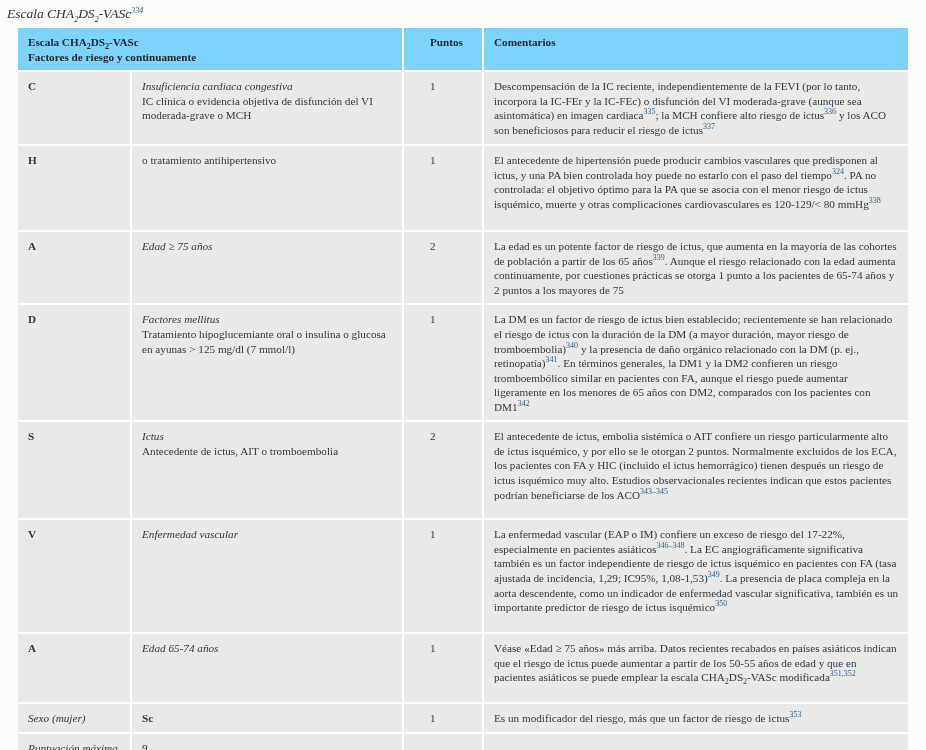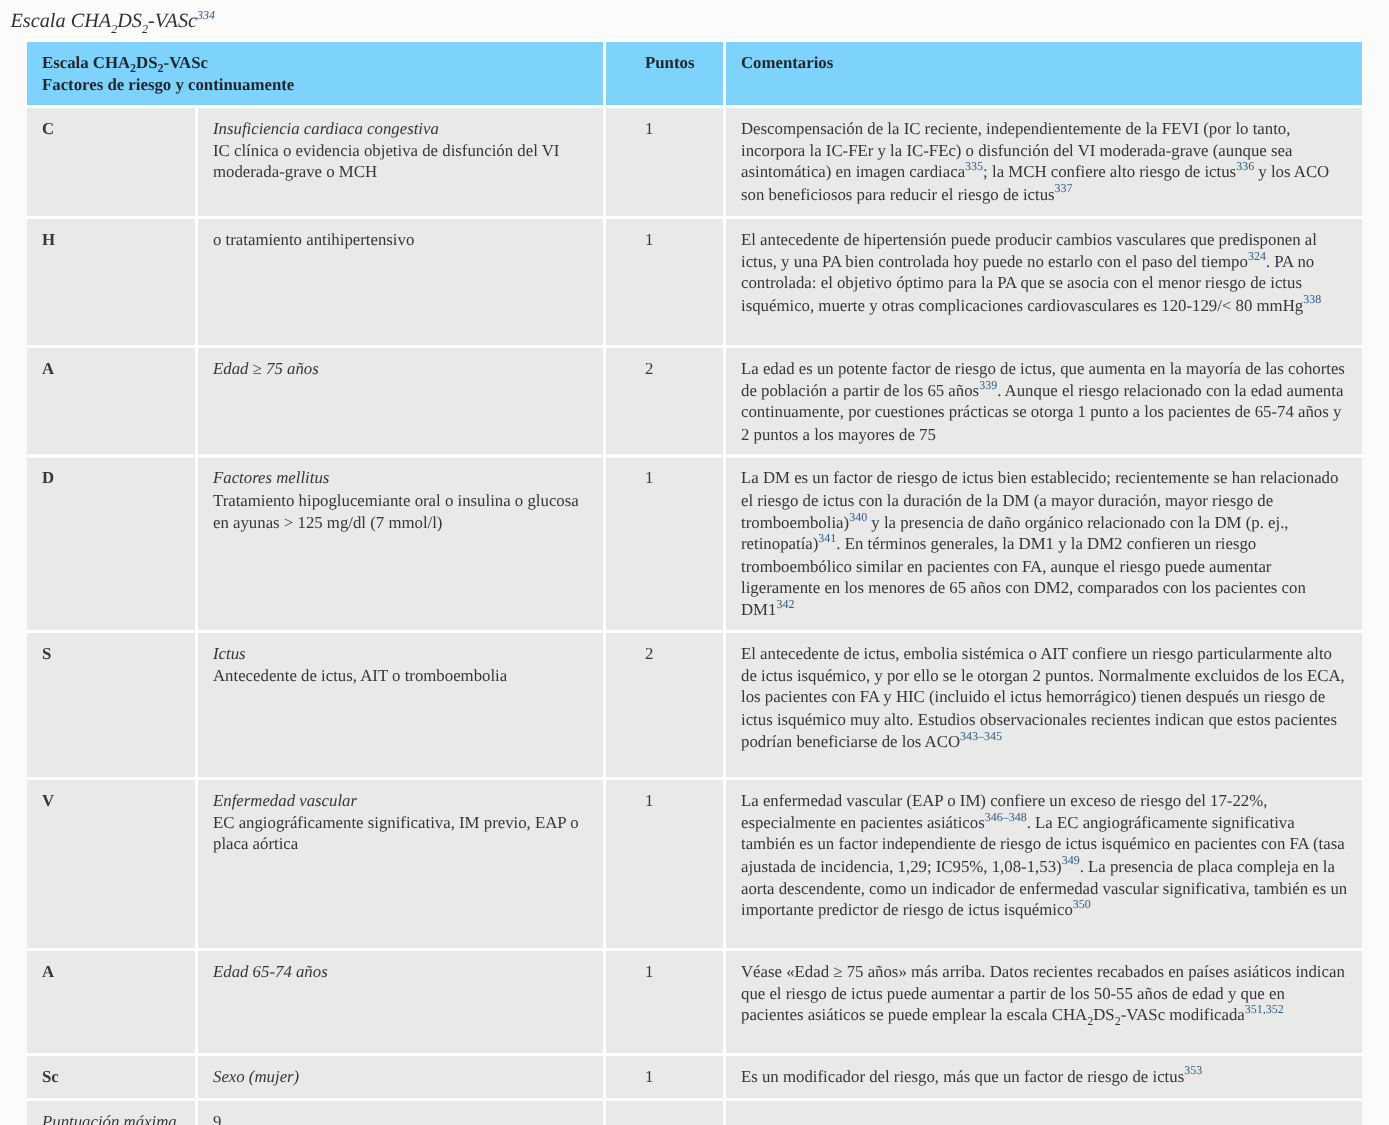--- a/index.html
+++ b/index.html
@@ -98,33 +98,32 @@
     <div class="cell letter" style="min-height: 96px;">S</div>
     <div class="cell definition">
       <div class="def-title">Ictus</div>
       <div class="def-detail">Antecedente de ictus, AIT o tromboembolia</div>
     </div>
     <div class="cell points-cell">2</div>
     <div class="cell comment">El antecedente de ictus, embolia sistémica o AIT confiere un riesgo particularmente alto de ictus isquémico, y por ello se le otorgan 2 puntos. Normalmente excluidos de los ECA, los pacientes con FA y HIC (incluido el ictus hemorrágico) tienen después un riesgo de ictus isquémico muy alto. Estudios observacionales recientes indican que estos pacientes podrían beneficiarse de los ACO<sup class="ref">343–345</sup></div>
     <div class="cell letter" style="min-height: 112px;">V</div>
     <div class="cell definition">
       <div class="def-title">Enfermedad vascular</div>
-      <div class="def-detail">EC angiográficamente significativa, IM previo, EAP o placa aórtica</div>
     </div>
     <div class="cell points-cell">1</div>
     <div class="cell comment">La enfermedad vascular (EAP o IM) confiere un exceso de riesgo del 17-22%, especialmente en pacientes asiáticos<sup class="ref">346–348</sup>. La EC angiográficamente significativa también es un factor independiente de riesgo de ictus isquémico en pacientes con FA (tasa ajustada de incidencia, 1,29; IC95%, 1,08-1,53)<sup class="ref">349</sup>. La presencia de placa compleja en la aorta descendente, como un indicador de enfermedad vascular significativa, también es un importante predictor de riesgo de ictus isquémico<sup class="ref">350</sup></div>
     <div class="cell letter" style="min-height: 68px;">A</div>
     <div class="cell definition">
       <div class="def-title">Edad 65-74 años</div>
     </div>
     <div class="cell points-cell">1</div>
     <div class="cell comment">Véase «Edad ≥ 75 años» más arriba. Datos recientes recabados en países asiáticos indican que el riesgo de ictus puede aumentar a partir de los 50-55 años de edad y que en pacientes asiáticos se puede emplear la escala CHA<sub class="sb">2</sub>DS<sub class="sb">2</sub>-VASc modificada<sup class="ref">351,352</sup></div>
-    <div class="cell letter" style="min-height: 26px;">Sc</div>
     <div class="cell definition">
       <div class="def-title">Sexo (mujer)</div>
     </div>
+    <div class="cell letter" style="min-height: 26px;">Sc</div>
     <div class="cell points-cell">1</div>
     <div class="cell comment">Es un modificador del riesgo, más que un factor de riesgo de ictus<sup class="ref">353</sup></div>
     <div class="cell letter footer-label" style="min-height: 32px;">Puntuación máxima</div>
     <div class="cell definition">9</div>
     <div class="cell points-cell"></div>
     <div class="cell comment"></div>
   </div>
 
 </body></html>

